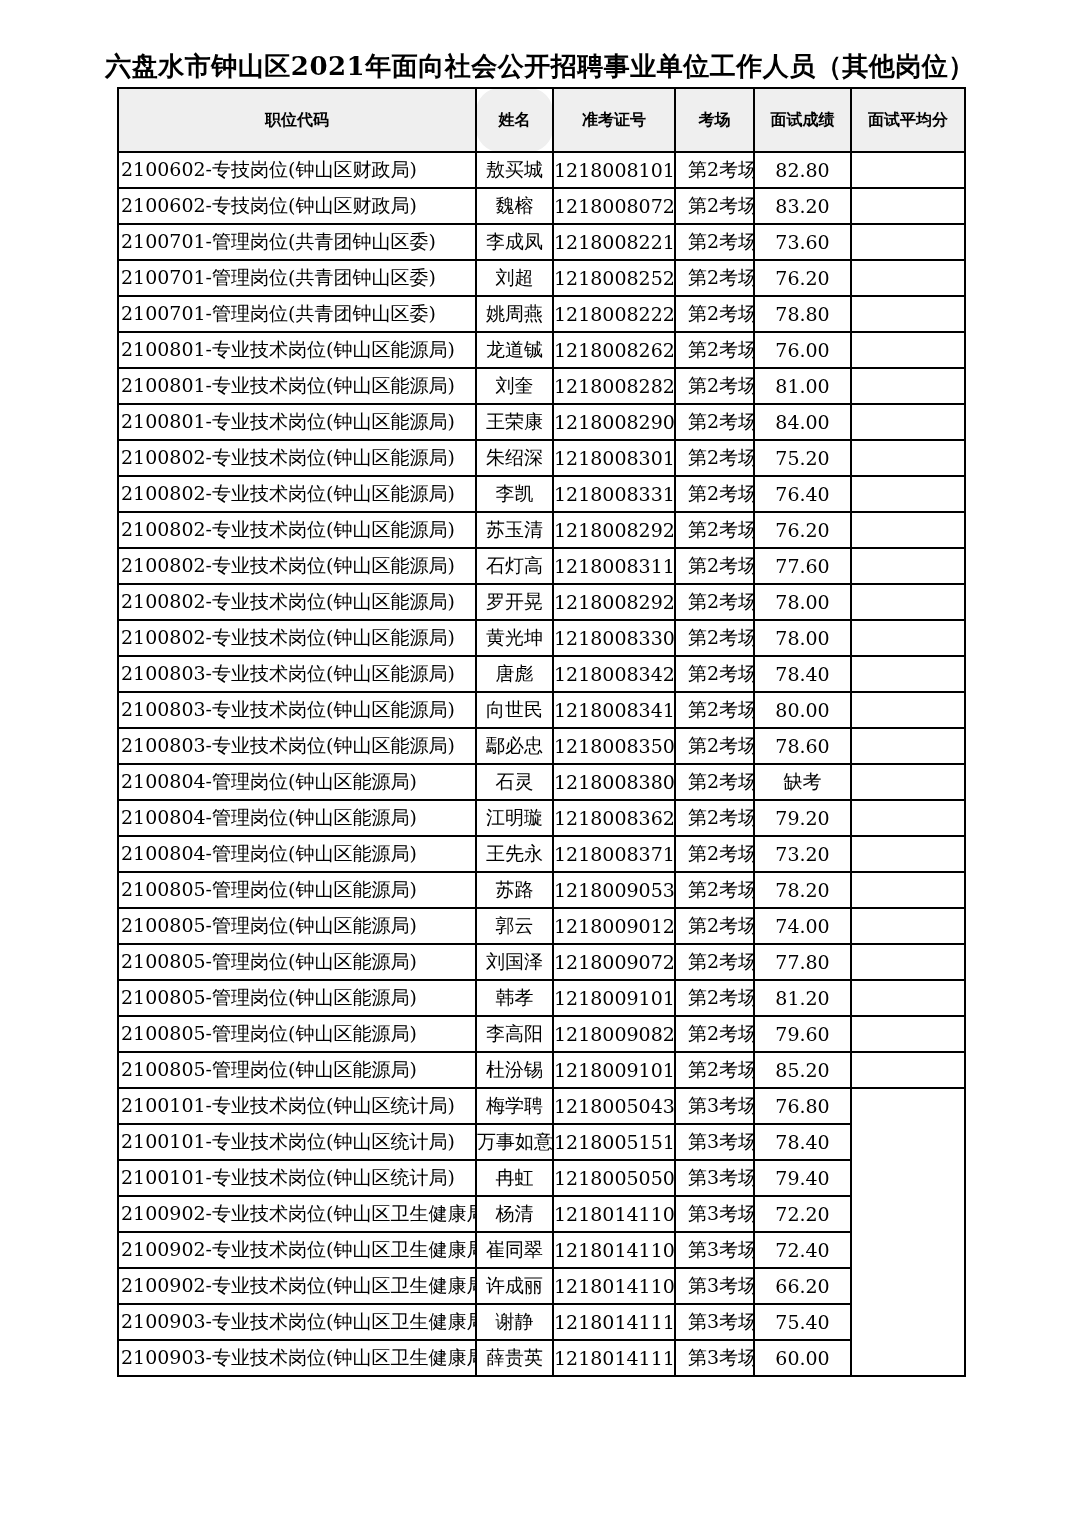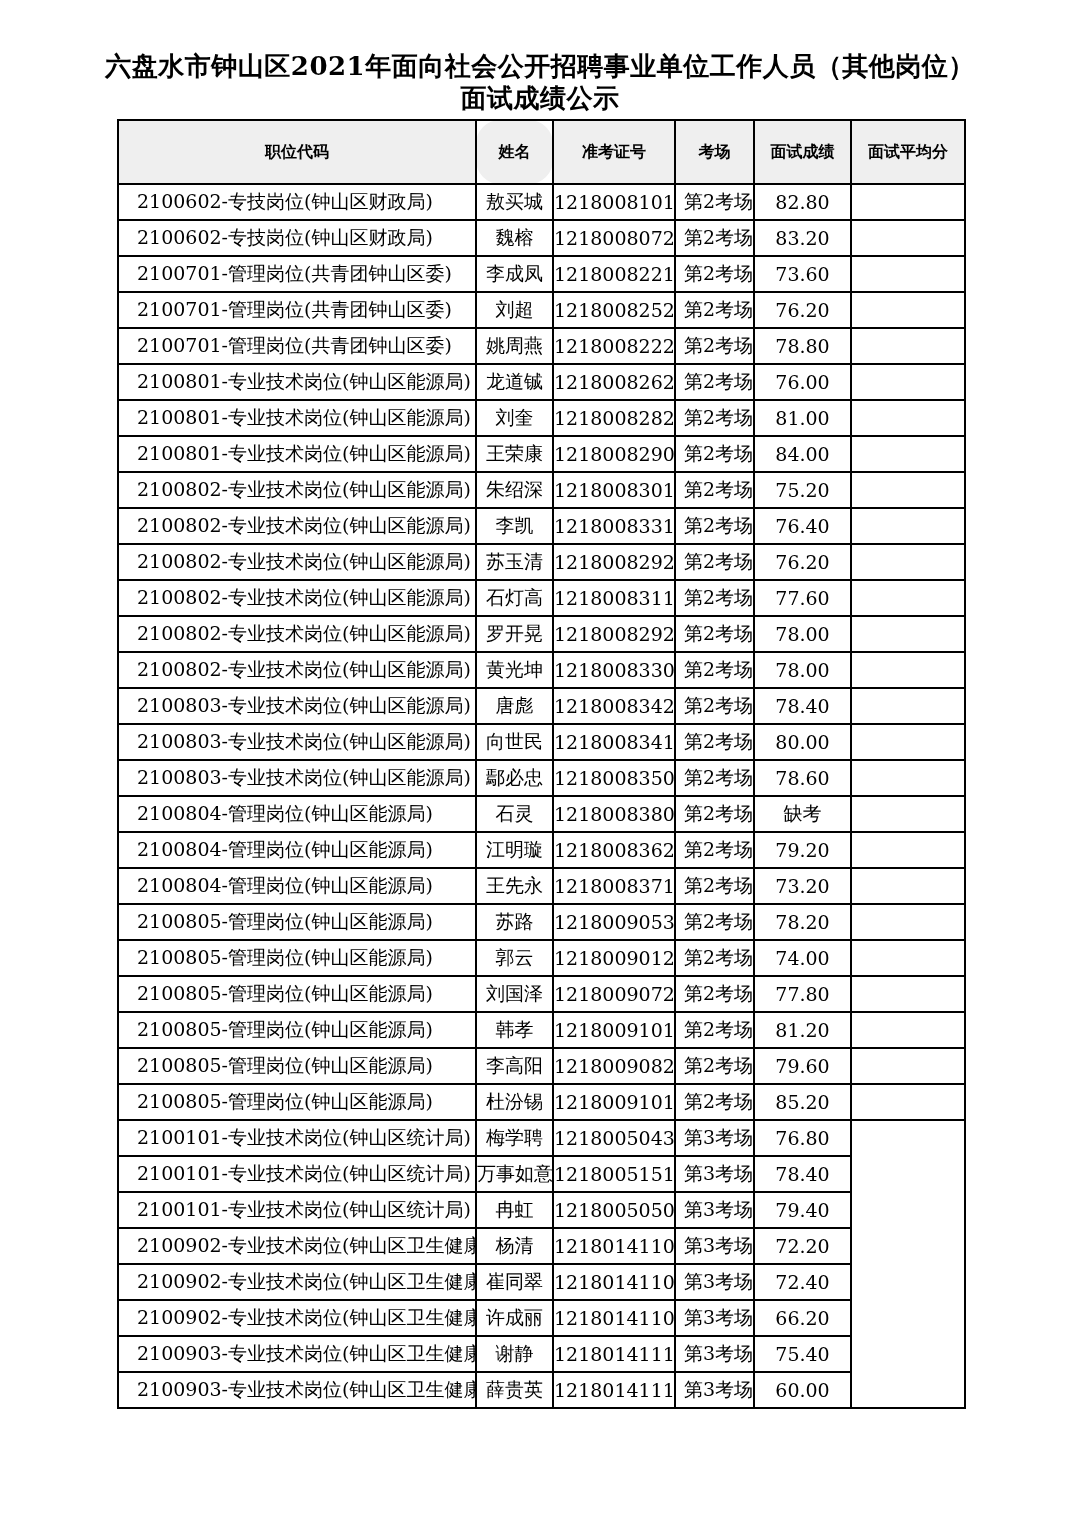--- a/index.html
+++ b/index.html
@@ -42,42 +42,41 @@
     background: #efefef;
     font-size: 16px;
     font-weight: bold;
     text-align: center;
   }
   table.score-table tbody td {
     height: 36px;
     font-size: 19px;
     background: #ffffff;
   }
-  td.cell-code  { text-align: left; padding-left: 18px; }
+  td.cell-code  { text-align: left; padding-left: 2px; }
   td.cell-name  { text-align: center; }
   td.cell-exam  { text-align: center; }
-  td.cell-room  { text-align: right; }
+  td.cell-room  { text-align: left; padding-left: 12px; }
   td.cell-score { text-align: center; }
   td.cell-avg   { text-align: center; }
   .page-footer {
     margin-top: 0px;
     width: 1080px;
     text-align: center;
     font-size: 19px;
     letter-spacing: 1px;
   }
 </style>
 </head>
 <body>
 
 <div class="page">
 
   <div class="doc-title">
     <div>六盘水市钟山区2021年面向社会公开招聘事业单位工作人员（其他岗位）</div>
-    <div>面试成绩公示</div>
   </div>
 
   <table class="score-table">
     <colgroup>
       <col style="width:358px">
       <col style="width:77px">
       <col style="width:122px">
       <col style="width:79px">
       <col style="width:97px">
       <col style="width:114px">

